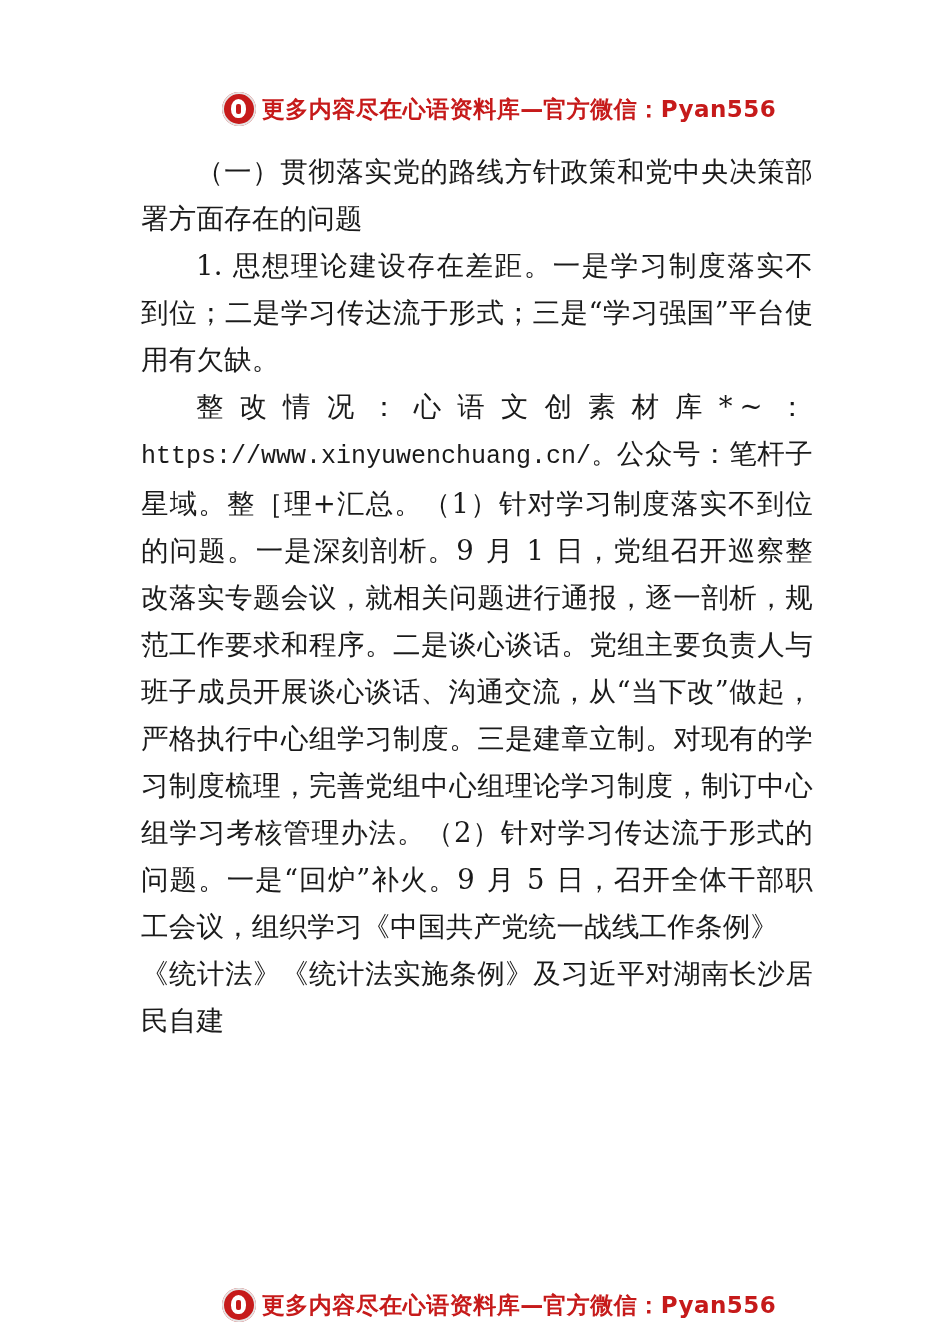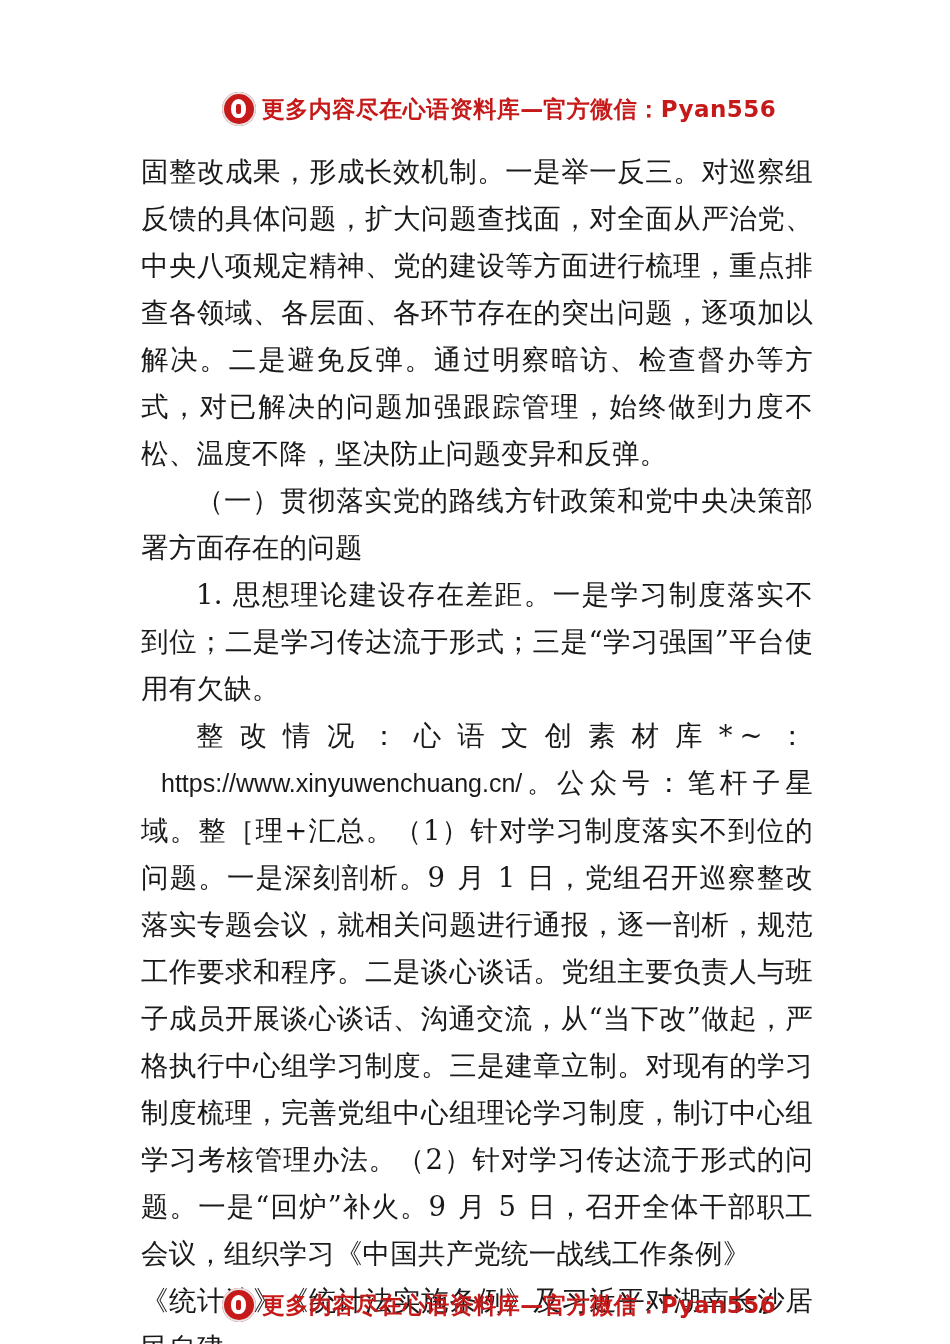--- a/index.html
+++ b/index.html
@@ -85,45 +85,43 @@
     margin: 0;
     font-size: 27.5px;
     line-height: 47px;
     color: #1a1a1a;
     text-align: justify;
     text-justify: inter-ideograph;
     letter-spacing: 0.2px;
   }
   p.indent2 { text-indent: 2em; }
   .mono {
-    font-family: Liberation Sans, sans-serif;
+    font-family: Liberation Mono, monospace;
     font-size: 25px;
     letter-spacing: 0;
-    margin-left: 20px;
   }
   .wide {
     letter-spacing: 7px;
   }
   p.loose {
     word-spacing: 2px;
   }
 </style>
 </head>
 <body>
 
 <div class="page">
 
   <div class="watermark top">
     <div class="wm-logo"></div>
     <div class="wm-text"><span>更多内容尽在心语资料库</span><span class="sep">—</span><span>官方微信：Pyan556</span></div>
   </div>
 
   <div class="content">
 
-    <p>固整改成果，形成长效机制。一是举一反三。对巡察组反馈的具体问题，扩大问题查找面，对全面从严治党、中央八项规定精神、党的建设等方面进行梳理，重点排查各领域、各层面、各环节存在的突出问题，逐项加以解决。二是避免反弹。通过明察暗访、检查督办等方式，对已解决的问题加强跟踪管理，始终做到力度不松、温度不降，坚决防止问题变异和反弹。</p>
 
 
     <p class="indent2">（一）贯彻落实党的路线方针政策和党中央决策部署方面存在的问题</p>
 
     <p class="indent2">1. 思想理论建设存在差距。一是学习制度落实不到位；二是学习传达流于形式；三是“学习强国”平台使用有欠缺。</p>
 
     <p class="indent2 loose">
       <span class="wide">整改情况：</span><span class="wide">心语文创素材库*~：</span><span class="mono">https://www.xinyuwenchuang.cn/。</span><span>公众号：笔杆子星域。整［理+汇总。</span><span>（1）针对学习制度落实不到位的问题。一是深刻剖析。9 月 1 日，党组召开巡察整改落实专题会议，就相关问题进行通报，逐一剖析，规范工作要求和程序。二是谈心谈话。党组主要负责人与班子成员开展谈心谈话、沟通交流，从“当下改”做起，严格执行中心组学习制度。三是建章立制。对现有的学习制度梳理，完善党组中心组理论学习制度，制订中心组学习考核管理办法。（2）针对学习传达流于形式的问题。一是“回炉”补火。9 月 5 日，召开全体干部职工会议，组织学习《中国共产党统一战线工作条例》</span>
     </p>
 

